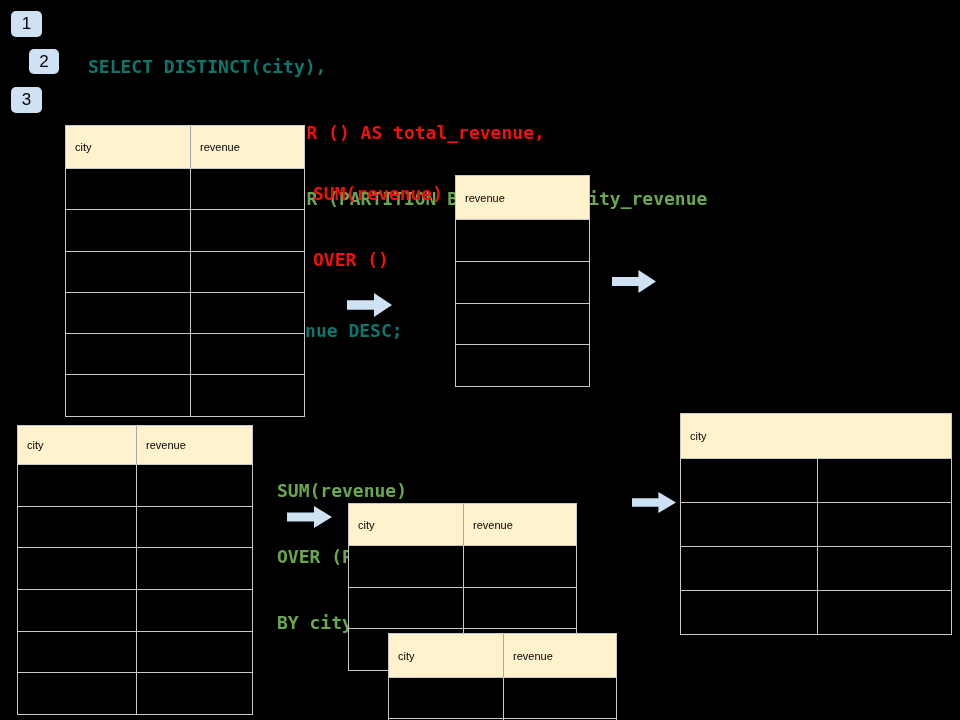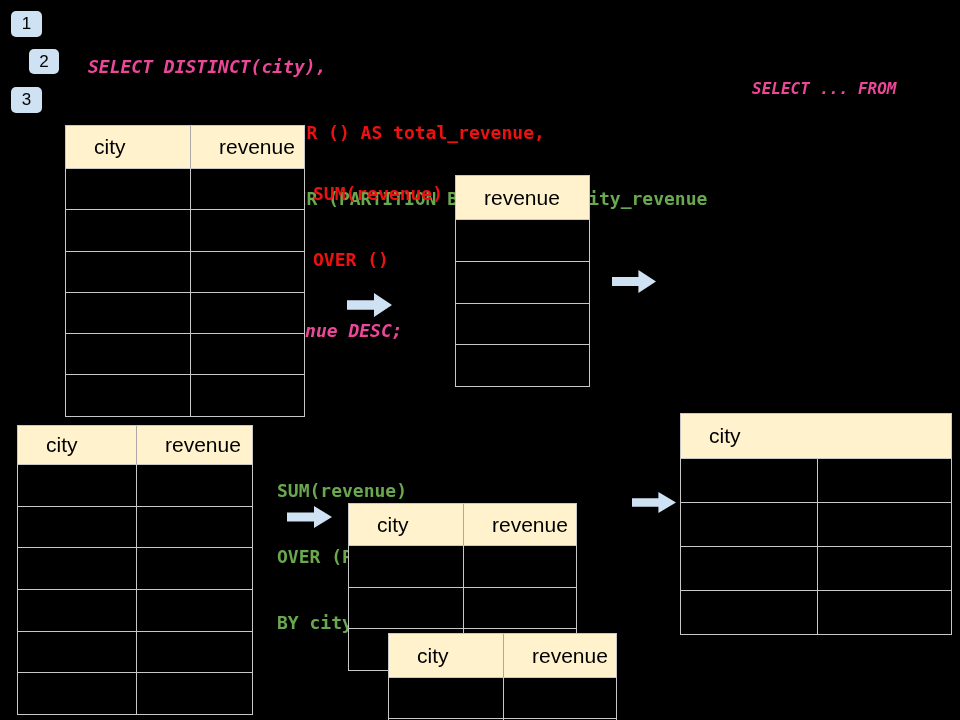--- a/index.html
+++ b/index.html
@@ -10,21 +10,21 @@
   }
   
   .code {
     position:absolute;
     font-family:"DejaVu Sans Mono", monospace;
     font-weight:bold;
     font-size:18px; line-height:22px;
     white-space:pre;
   }
   .code .ln { display:block; }
-  .c-purple { color:#ec4899;font-style:italic; }
+  .c-purple { color:#0f766e; }
   .c-red    { color:#ED1111; }
   .c-green  { color:#6AA84F; }
   .code-side { font-size:16px; line-height:21px; }
   .ind-0 { margin-left:0; }
   .ind-1 { margin-left:45px; }
   .ind-2 { margin-left:22px; }
   
   .badge {
     position:absolute;
     background:#CFE2F3; border-radius:5px;
@@ -42,22 +42,22 @@
     background:#000;
     border:1px solid #C8C8C8;
   }
   .thead {
     display:flex; height:var(--hh);
     background:#FFF2CC;
   }
   .th {
     box-sizing:border-box; flex:0 0 var(--c1);
     display:flex; align-items:center;
-    padding-left:28px;
-    font-size:21px; color:#000;
+    padding-left:9px;
+    font-size:11px; color:#000;
     border-right:1px solid #A9A9A9;
   }
   .th:last-child { flex:1 1 auto; border-right:none; }
   .tr { display:flex; height:var(--rh); border-top:1px solid #C8C8C8; box-sizing:border-box; }
   .td { box-sizing:border-box; flex:0 0 var(--c1); border-right:1px solid #C8C8C8; }
   .td:last-child { flex:1 1 auto; border-right:none; }
 </style>
 </head>
 <body>
 
@@ -67,21 +67,20 @@
 
 <div class="code" style="left:88px;top:12px;">
   <span class="ln c-purple ind-0">SELECT DISTINCT(city),</span>
   <span class="ln c-red    ind-1">SUM(revenue) OVER () AS total_revenue,</span>
   <span class="ln c-green  ind-1">SUM(revenue) OVER (PARTITION BY city) as city_revenue</span>
   <span class="ln c-purple ind-2">FROM rides</span>
   <span class="ln c-purple ind-2">ORDER by city_revenue DESC;</span>
 </div>
 
 <div class="code code-side" style="left:752px;top:36px;">
-  <span class="ln c-purple">SELECT ... FROM</span>
 </div>
 
 <div class="code" style="left:313px;top:139px;">
   <span class="ln c-red">SUM(revenue)</span>
   <span class="ln c-red">OVER ()</span>
 </div>
 
 <div class="code" style="left:277px;top:436px;">
   <span class="ln c-green">SUM(revenue)</span>
   <span class="ln c-green">OVER (PARTITION</span>

